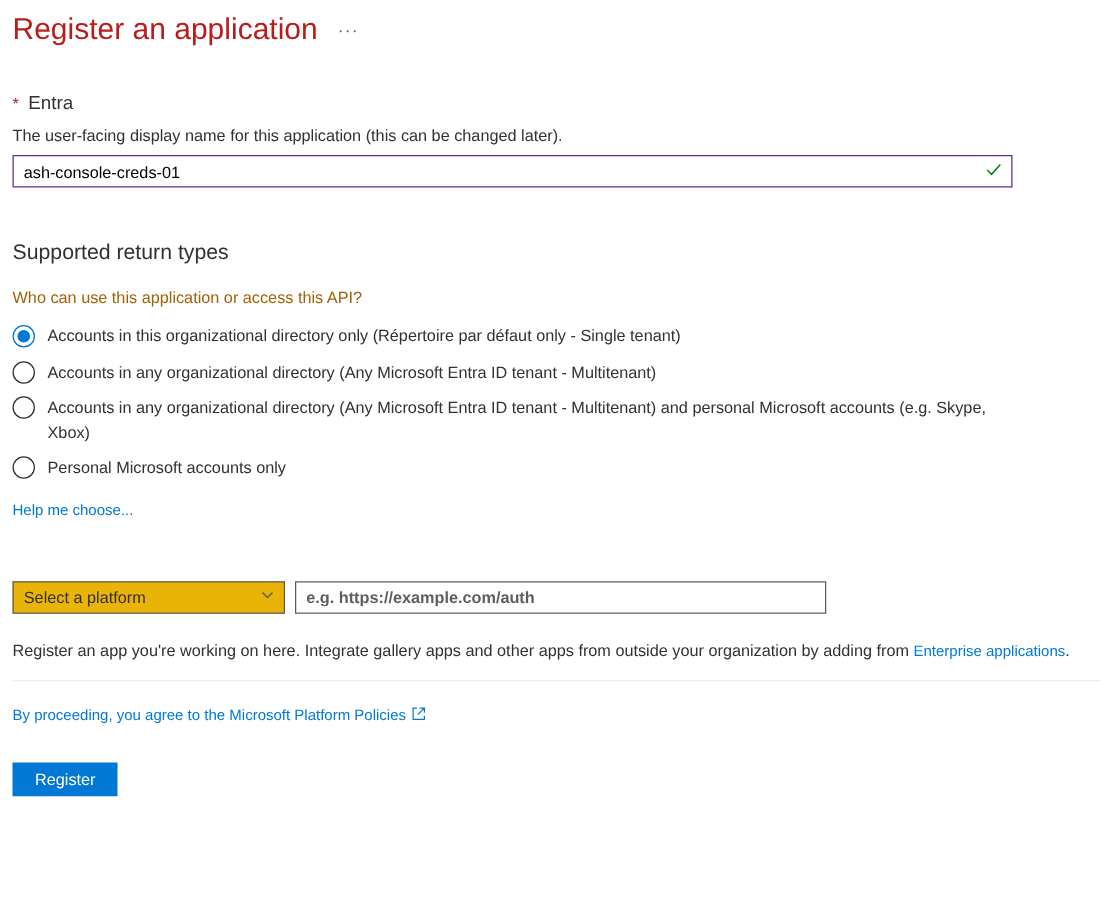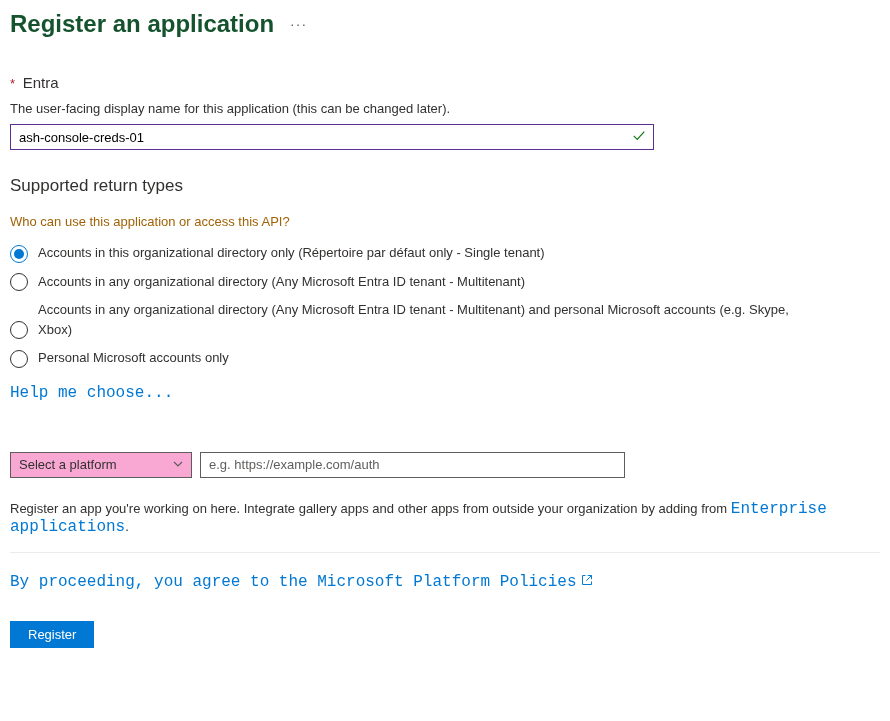--- a/index.html
+++ b/index.html
@@ -12,22 +12,22 @@
       width: 890px;
     }
     .page-title-row {
       display: flex;
       align-items: center;
       gap: 16px;
       margin-bottom: 36px;
     }
     .page-title {
       font-size: 24px;
-      font-weight: 700;
-      color: #14532d;
+      font-weight: 400;
+      color: #b91c1c;
     }
     .more-icon {
       font-size: 14px;
       color: #605e5c;
       letter-spacing: 1px;
       cursor: pointer;
     }
     .field-label-row {
       margin-bottom: 10px;
     }
@@ -39,22 +39,22 @@
       font-size: 15px;
       color: #323130;
     }
     .field-help {
       font-size: 13px;
       color: #323130;
       margin-bottom: 8px;
     }
     .input-wrapper {
       position: relative;
-      width: 644px;
-      margin-bottom: 26px;
+      width: 800px;
+      margin-bottom: 42px;
     }
     .text-input {
       width: 100%;
       height: 26px;
       padding: 3px 30px 3px 8px;
       border: 1px solid #5c2d91;
       font-size: 13px;
       font-family: inherit;
       outline: none;
     }
@@ -75,21 +75,21 @@
     .section-subtitle {
       font-size: 13px;
       color: #a16207;
       margin-bottom: 14px;
     }
     .radio-group {
       margin-bottom: 16px;
     }
     .radio-row {
       display: flex;
-      align-items: flex-end;
+      align-items: flex-start;
       gap: 10px;
       margin-bottom: 9px;
     }
     .radio-circle {
       width: 18px;
       height: 18px;
       min-width: 18px;
       border-radius: 50%;
       border: 1px solid #323130;
       display: flex;
@@ -108,66 +108,66 @@
       background: #0078d4;
     }
     .radio-label {
       font-size: 13px;
       color: #323130;
       line-height: 1.5;
       max-width: 760px;
     }
     .link {
       color: #0078d4;
-      font-size: 16px;
+      font-size: 12px;
       cursor: pointer;
       text-decoration: none;
-      font-family: Liberation Mono, monospace;
     }
     .help-link-row {
       margin-bottom: 50px;
     }
     .redirect-section {
     }
     .redirect-desc {
       font-size: 13px;
       color: #323130;
       margin-bottom: 16px;
       line-height: 1.5;
       max-width: 820px;
     }
     .redirect-inputs {
       display: flex;
       gap: 8px;
       margin-bottom: 22px;
     }
     .select-box {
-      width: 182px;
+      width: 218px;
       height: 26px;
       border: 1px solid #605e5c;
       display: flex;
       align-items: center;
       justify-content: space-between;
       padding: 0 8px;
       font-size: 13px;
       cursor: pointer;
-      background: #f9a8d4;
+      background: #eab308;
     }
     .chevron-down {
       font-size: 10px;
       color: #605e5c;
     }
     .url-input {
       width: 425px;
       height: 26px;
       border: 1px solid #605e5c;
       padding: 0 8px;
       font-size: 13px;
       font-family: inherit;
       outline: none;
+      font-weight: bold;
     }
     .url-input::placeholder { color: #605e5c; }
     .footer-text {
       font-size: 13px;
       color: #323130;
       margin-bottom: 16px;
     }
     .divider {
       border: none;
       border-top: 1px solid #edebe9;

